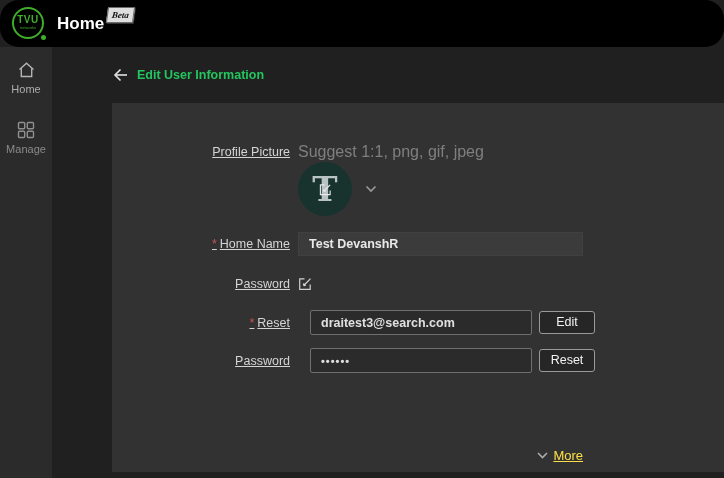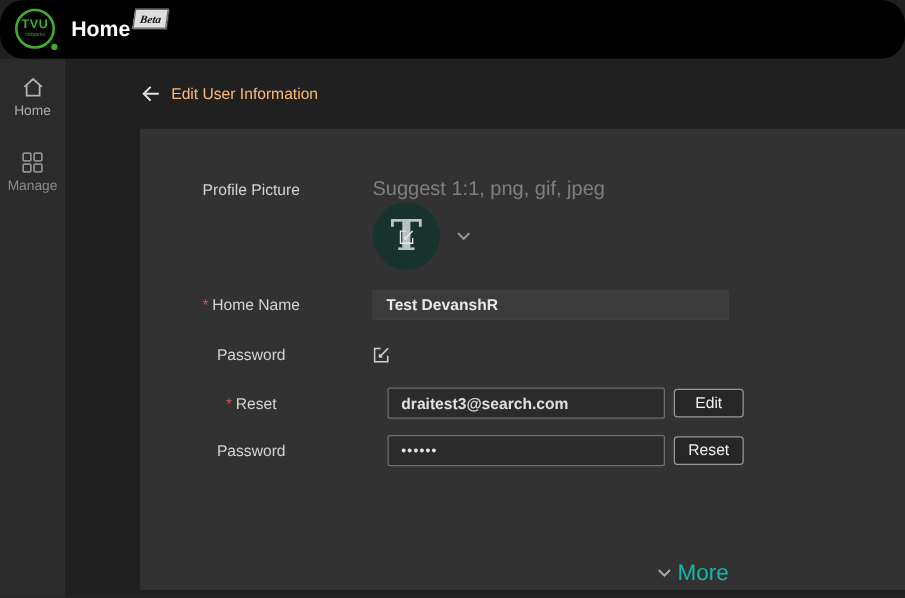--- a/index.html
+++ b/index.html
@@ -24,26 +24,26 @@
   .sidebar { width:52px; background:#2b2b2b; padding-top:14px; display:flex; flex-direction:column; align-items:center; flex-shrink:0; }
   .side-item { display:flex; flex-direction:column; align-items:center; margin-bottom:26px; cursor:pointer; }
   .side-item svg { stroke:#8f8f8f; }
   .side-label { font-size:11px; color:#8a8a8a; margin-top:4px; }
   .side-item.active svg { stroke:#b4b4b4; }
   .side-item.active .side-label { color:#adadad; }
 
   .main { flex:1; display:flex; flex-direction:column; background:#202020; min-width:0; }
   .page-header { height:56px; display:flex; align-items:center; padding-left:61px; flex-shrink:0; }
   .back-btn { display:flex; align-items:center; cursor:pointer; }
-  .page-title { margin-left:9px; color:#fdba74; font-size:12.5px; font-weight:normal; }
+  .page-title { margin-left:9px; color:#22c55e; font-size:12.5px; font-weight:bold; }
 
   
   .panel { margin-left:60px; margin-bottom:6px; flex:1; background:#323232; position:relative; padding-top:40px; }
   .form-row { display:flex; align-items:center; }
-  .form-label { width:178px; flex-shrink:0; text-align:center; color:#d4d4d4; font-size:12.5px; }
+  .form-label { width:178px; flex-shrink:0; text-align:right; color:#d4d4d4; font-size:12.5px;text-decoration:underline; }
   .req { color:#c45656; margin-right:3px; font-size:12.5px; }
   .form-control { margin-left:8px; display:flex; align-items:center; }
 
   .row-profile { height:17px; margin-bottom:2px; }
   .hint { color:#7f7f7f; font-size:16px; }
 
   .row-avatar { height:54px; margin-bottom:16px; }
   .avatar { position:relative; width:54px; height:54px; border-radius:50%; background:#18332e;
     display:flex; align-items:center; justify-content:center; cursor:pointer; }
   .avatar-letter { font-family:"DejaVu Serif","Liberation Serif",serif; font-weight:bold;
@@ -63,21 +63,21 @@
   .input-bordered { width:222px; height:25px; background:#2b2b2b; border:1px solid #6f6f6f; border-radius:2px;
     color:#e0e0e0; font-size:12.5px; font-weight:bold; padding:0 10px; outline:none;
     font-family:"Liberation Sans", sans-serif;margin-left:12px; }
   .pw { letter-spacing:1px; font-size:11px; }
   .btn { width:56px; height:23px; margin-left:7px; background:#262626; border:1px solid #9a9a9a; border-radius:3px;
     color:#f2f2f2; font-size:12.5px; cursor:pointer; font-family:Liberation Sans, sans-serif; line-height:1; }
 
   .row-password { height:25px; }
 
   .more { position:absolute; top:345px; right:141px; display:flex; align-items:center; cursor:pointer; }
-  .more-label { color:#14b8a6; font-size:18px; margin-left:5px; }
+  .more-label { color:#fde047; font-size:13px; margin-left:5px;text-decoration:underline; }
 </style>
 </head>
 <body>
 
 <div class="topbar">
   <div class="logo">
     <div class="logo-circle">
       <span class="logo-tvu">TVU</span>
       <span class="logo-sub">networks</span>
     </div>

